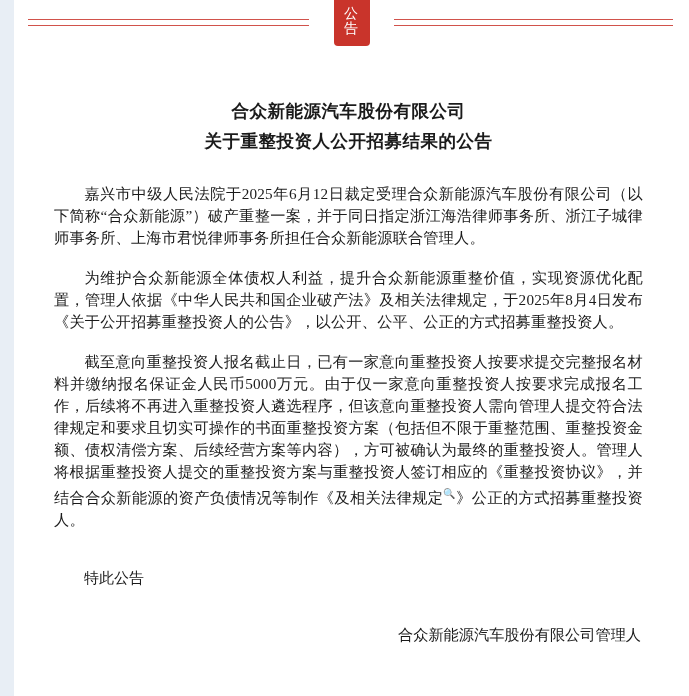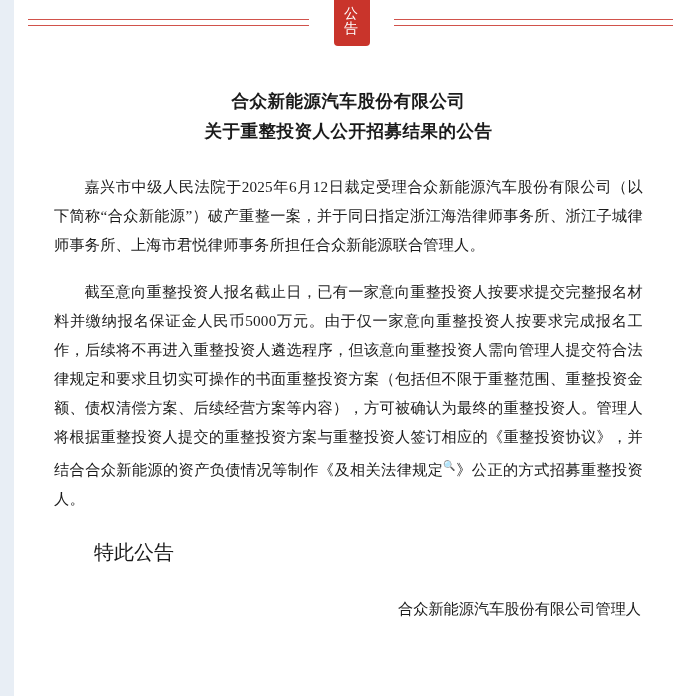--- a/index.html
+++ b/index.html
@@ -74,50 +74,51 @@
     margin-left: 14px;
     padding: 0 46px 0 40px;
     box-sizing: border-box;
   }
 
   .title {
     text-align: center;
     font-size: 17.5px;
     font-weight: bold;
     line-height: 30px;
-    margin-top: 34px;
+    margin-top: 45px;
     letter-spacing: .5px;
+    font-family: Liberation Mono, monospace;
   }
   .title .line2 { display: block; }
 
   p.para {
     font-size: 15.2px;
-    line-height: 29px;
+    line-height: 22px;
     text-align: justify;
     text-justify: inter-ideograph;
     margin: 18px 0 0 0;
     text-indent: 2em;
     letter-spacing: .2px;
     font-family: Liberation Serif, serif;
   }
   p.para.first { margin-top: 26px; }
 
   .marked {
     position: relative;
     background: transparent;
   }
   .marked .mag {
     font-size: 10px;
     vertical-align: super;
     color: #444;
   }
 
   .signoff {
-    margin-top: 24px;
-    font-size: 20px;
+    margin-top: 32px;
+    font-size: 15px;
     line-height: 30px;
     text-indent: 2em;
   }
 
   .sign-block {
     margin-top: 26px;
     text-align: right;
     font-size: 15.2px;
     line-height: 32px;
     padding-right: 2px;
@@ -144,20 +145,21 @@
 
   <div class="content">
 
     <div class="title">
       <div>合众新能源汽车股份有限公司</div>
       <div class="line2">关于重整投资人公开招募结果的公告</div>
     </div>
 
     <p class="para first">嘉兴市中级人民法院于2025年6月12日裁定受理合众新能源汽车股份有限公司（以下简称“合众新能源”）破产重整一案，并于同日指定浙江海浩律师事务所、浙江子城律师事务所、上海市君悦律师事务所担任合众新能源联合管理人。</p>
 
+    <p class="para">为维护合众新能源全体债权人利益，提升合众新能源重整价值，实现资源优化配置，管理人依据《中华人民共和国企业破产法》及相关法律规定，于2025年8月4日发布《关于公开招募重整投资人的公告》，以公开、公平、公正的方式招募重整投资人。</p>
 
     <p class="para"><span>截至意向重整投资人报名截止日，已有一家意向重整投资人按要求提交完整报名材料并缴纳报名保证金人民币5000万元。由于仅一家意向重整投资人按要求完成报名工作，后续将不再进入重整投资人遴选程序，但该意向重整投资人需向管理人提交符合法律规定和要求且切实可操作的书面重整投资方案（包括但不限于重整范围、重整投资金额、债权清偿方案、后续经营方案等内容），方可被确认为最终的重整投资人。管理人将根据重整投资人提交的重整投资方案与重整投资人签订相应的《重整投资协议》，并结合合众新能源的资产负债情况等制作《</span><span class="marked"><span>及相关法律规定</span><span class="mag">🔍</span></span><span>》公正的方式招募重整投资人。</span></p>
 
     <div class="signoff">特此公告</div>
 
     <div class="sign-block">
       <div>合众新能源汽车股份有限公司管理人</div>
 
     </div>
 

